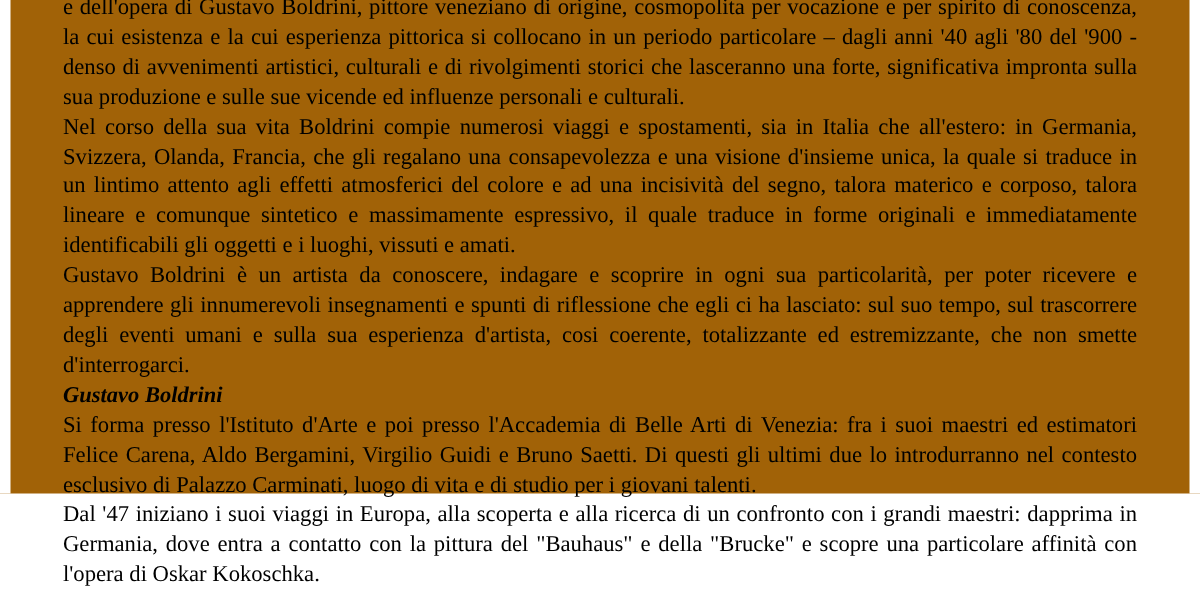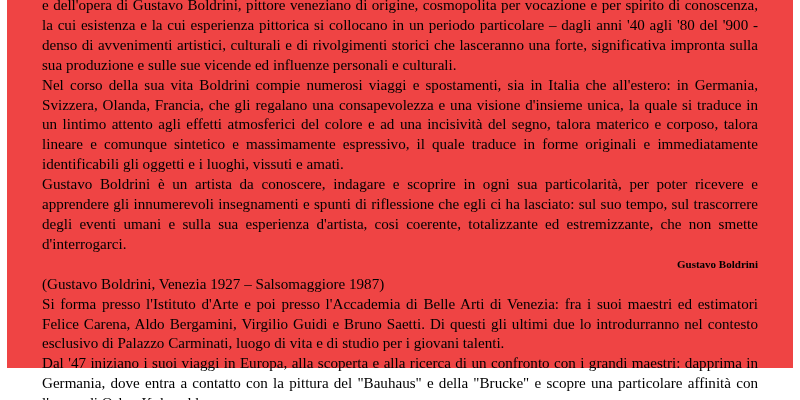--- a/index.html
+++ b/index.html
@@ -10,22 +10,22 @@
   body {
     width: 800px;
     height: 400px;
     overflow: hidden;
     font-family: "Liberation Serif", "DejaVu Serif", serif;
     color: #000000;
   }
   .page {
     position: relative;
     width: 800px;
-    height: 368px;
-    background: #ef4444;
+    height: 329px;
+    background: #a16207;
     box-sizing: border-box;
   }
   .side-rule {
     position: absolute;
     top: 0;
     bottom: 0;
     width: 7px;
     background: #ffffff;
   }
   .side-rule.left { left: 0; }
@@ -43,24 +43,25 @@
     text-align: justify;
     text-justify: inter-word;
     -webkit-hyphens: none;
     hyphens: none;
   }
   p.para.cont {
     text-indent: 0;
   }
   .heading {
     margin: 0;
-    font-size: 11px;
+    font-size: 15px;
     line-height: 19.9px;
     font-weight: bold;
-    text-align: right;
+    text-align: left;
+    font-style: italic;
   }
   .subline {
     margin: 0;
     font-size: 15.1px;
     line-height: 19.9px;
     text-align: left;
   }
   .clip-last {
     overflow: hidden;
   }
@@ -70,17 +71,16 @@
 
 <div class="page">
   <div class="side-rule left"></div>
   <div class="side-rule right"></div>
 
   <div class="text-col">
     <p class="para cont">e dell'opera di Gustavo Boldrini, pittore veneziano di origine, cosmopolita per vocazione e per spirito di conoscenza, la cui esistenza e la cui esperienza pittorica si collocano in un periodo particolare – dagli anni '40 agli '80 del '900 - denso di avvenimenti artistici, culturali e di rivolgimenti storici che lasceranno una forte, significativa impronta sulla sua produzione e sulle sue vicende ed influenze personali e culturali.</p>
     <p class="para">Nel corso della sua vita Boldrini compie numerosi viaggi e spostamenti, sia in Italia che all'estero: in Germania, Svizzera, Olanda, Francia, che gli regalano una consapevolezza e una visione d'insieme unica, la quale si traduce in un lintimo attento agli effetti atmosferici del colore e ad una incisività del segno, talora materico e corposo, talora lineare e comunque sintetico e massimamente espressivo, il quale traduce in forme originali e immediatamente identificabili gli oggetti e i luoghi, vissuti e amati.</p>
     <p class="para">Gustavo Boldrini è un artista da conoscere, indagare e scoprire in ogni sua particolarità, per poter ricevere e apprendere gli innumerevoli insegnamenti e spunti di riflessione che egli ci ha lasciato: sul suo tempo, sul trascorrere degli eventi umani e sulla sua esperienza d'artista, cosi coerente, totalizzante ed estremizzante, che non smette d'interrogarci.</p>
     <p class="heading">Gustavo Boldrini</p>
-    <p class="subline">(Gustavo Boldrini, Venezia 1927 – Salsomaggiore 1987)</p>
     <p class="para">Si forma presso l'Istituto d'Arte e poi presso l'Accademia di Belle Arti di Venezia: fra i suoi maestri ed estimatori Felice Carena, Aldo Bergamini, Virgilio Guidi e Bruno Saetti. Di questi gli ultimi due lo introdurranno nel contesto esclusivo di Palazzo Carminati, luogo di vita e di studio per i giovani talenti.</p>
     <p class="para clip-last">Dal '47 iniziano i suoi viaggi in Europa, alla scoperta e alla ricerca di un confronto con i grandi maestri: dapprima in Germania, dove entra a contatto con la pittura del "Bauhaus" e della "Brucke" e scopre una particolare affinità con l'opera di Oskar Kokoschka.</p>
   </div>
 </div>
 
 </body></html>

